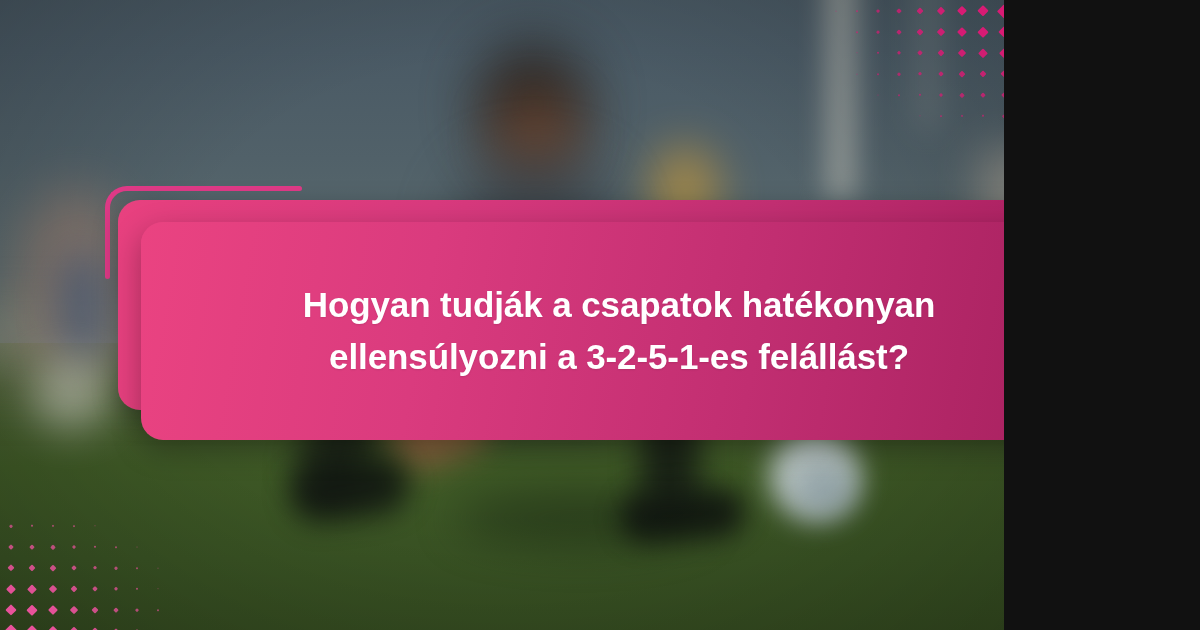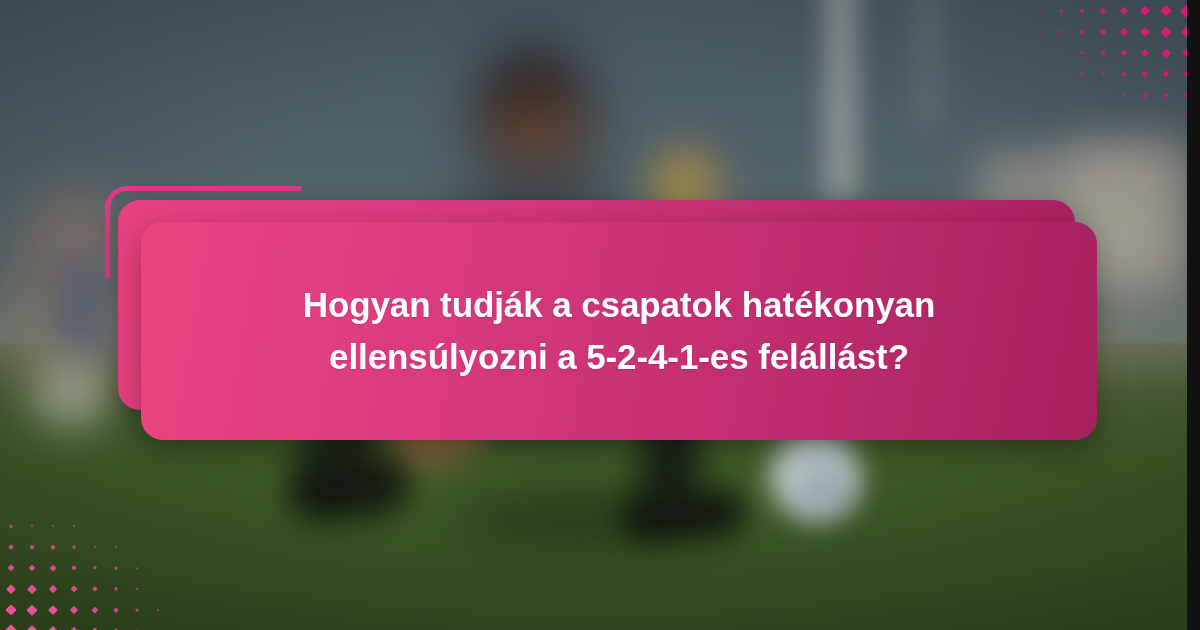--- a/index.html
+++ b/index.html
@@ -2,21 +2,21 @@
 <html><head>
 <meta charset="utf-8">
 <style>
   html, body {
     margin: 0;
     padding: 0;
     background: #111;
   }
   #stage {
     position: relative;
-    width: 1187px;
+    width: 1004px;
     height: 630px;
     overflow: hidden;
     font-family: "Liberation Sans", sans-serif;
     background: #3c4a55;
   }
 
   
   .bg-photo {
     position: absolute;
     inset: -40px;
@@ -293,17 +293,17 @@
       <span class="dot" style="width: 1.82px; height: 1.82px; background: rgb(232, 82, 155); left: 157.5px; top: 115.5px; opacity: 0.65;"></span>
       <span class="dot" style="width: 0.72px; height: 0.72px; background: rgb(232, 82, 155); left: 178.5px; top: 115.5px; opacity: 0.58;"></span>
     </div>
 
   <div class="card-outline"></div>
   <div class="card-back"></div>
 
   <div class="card-front">
     <div class="headline">
       <span class="l1">Hogyan tudják a csapatok hatékonyan</span>
-      <span class="l2">ellensúlyozni a 5-2-4-1-es felállást?</span>
+      <span class="l2">ellensúlyozni a 3-2-5-1-es felállást?</span>
     </div>
   </div>
 
 </div>
 
 </body></html>

